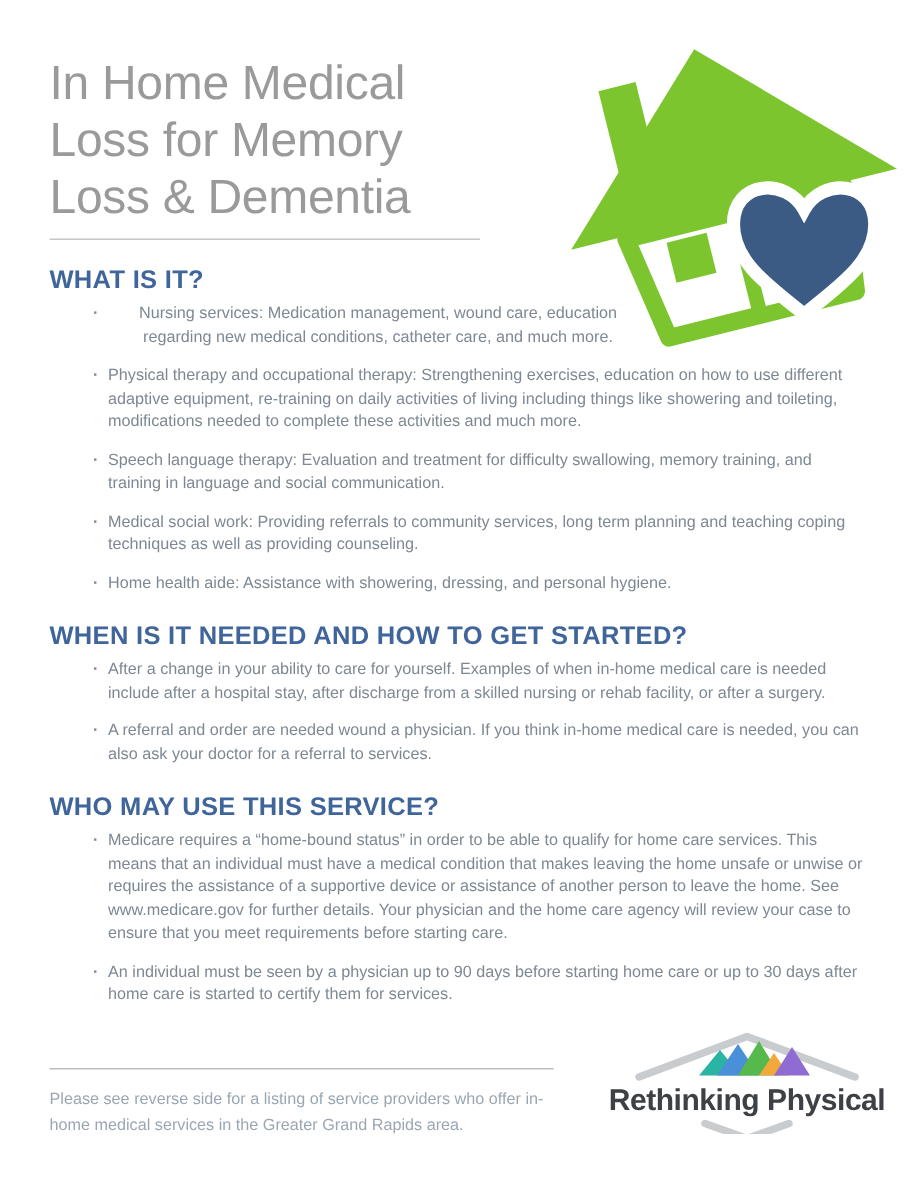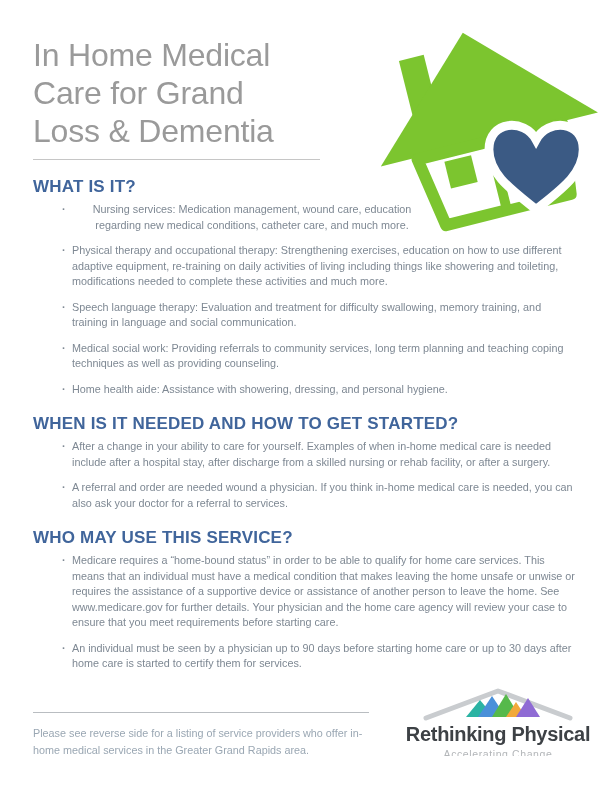--- a/index.html
+++ b/index.html
@@ -100,21 +100,21 @@
   }
 </style>
 </head>
 <body>
 
 <div class="page">
 
   <div class="header">
     <h1 class="page-title">
       <span>In Home Medical</span>
-      <span>Care for Grand</span>
+      <span>Loss for Memory</span>
       <span>Loss &amp; Dementia</span>
     </h1>
     <div class="title-rule"></div>
 
     <div class="house-icon">
       <svg width="236" height="214" viewBox="0 0 240 218" xmlns="http://www.w3.org/2000/svg">
         <g transform="rotate(-14 120 110)">
           <rect x="50" y="20" width="26" height="62" fill="#7cc52f"></rect>
           <polygon points="6,120 120,8 234,120" fill="#7cc52f"></polygon>
           <polygon points="44,122 196,122 187,194 56,194" fill="#ffffff" stroke="#7cc52f" stroke-width="12" stroke-linejoin="round"></polygon>
@@ -186,20 +186,19 @@
     <div class="logo">
       <svg width="160" height="34" viewBox="0 0 160 34" xmlns="http://www.w3.org/2000/svg">
         <polyline points="8,31 80,4 152,31" fill="none" stroke="#c9cccf" stroke-width="5" stroke-linejoin="round" stroke-linecap="round"></polyline>
         <polygon points="48,30 62,13 76,30" fill="#2bb3a3"></polygon>
         <polygon points="60,30 74,9 88,30" fill="#4a90d9"></polygon>
         <polygon points="74,30 88,7 102,30" fill="#56b94b"></polygon>
         <polygon points="88,30 98,15 108,30" fill="#f2a93b"></polygon>
         <polygon points="98,30 110,11 122,30" fill="#8f6bd4"></polygon>
       </svg>
       <div class="logo-name">Rethinking Physical</div>
-      <div class="logo-tagline">Accelerating Change</div>
       <svg width="64" height="18" viewBox="0 0 64 18" xmlns="http://www.w3.org/2000/svg">
         <polyline points="4,4 32,14 60,4" fill="none" stroke="#c9cccf" stroke-width="5" stroke-linejoin="round" stroke-linecap="round"></polyline>
       </svg>
     </div>
   </div>
 
 </div>
 
 </body></html>

